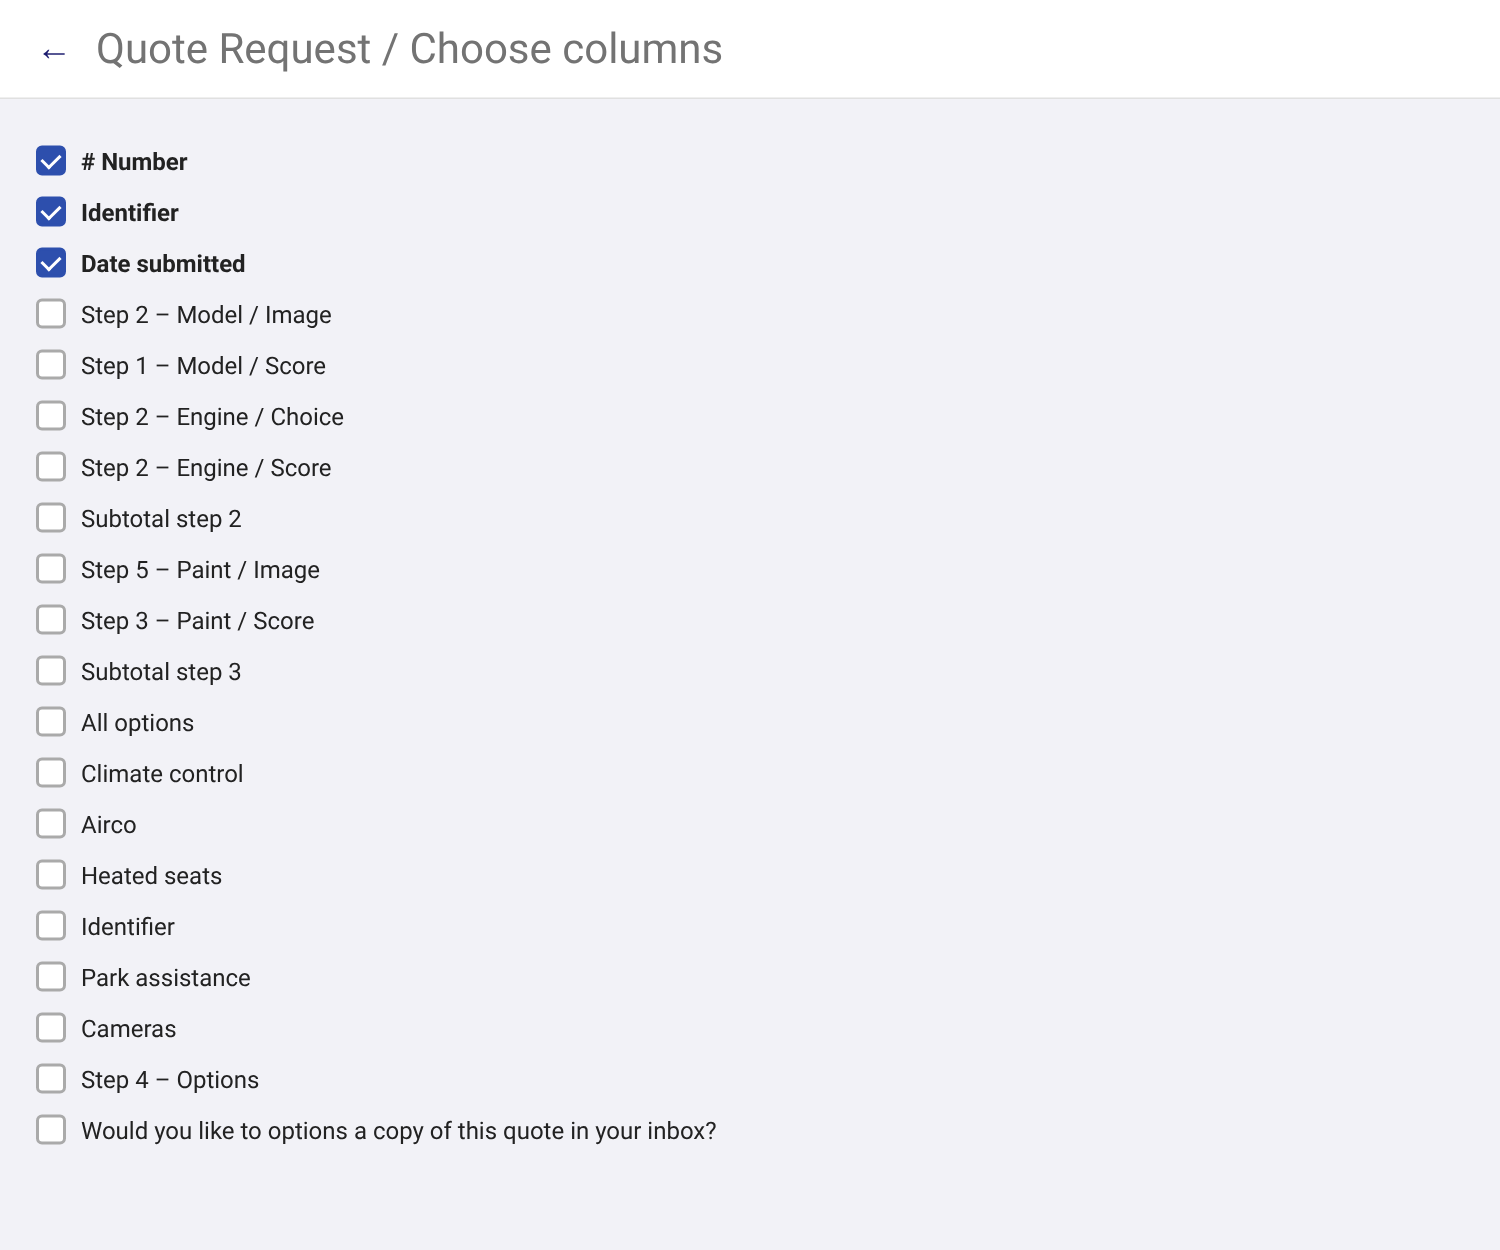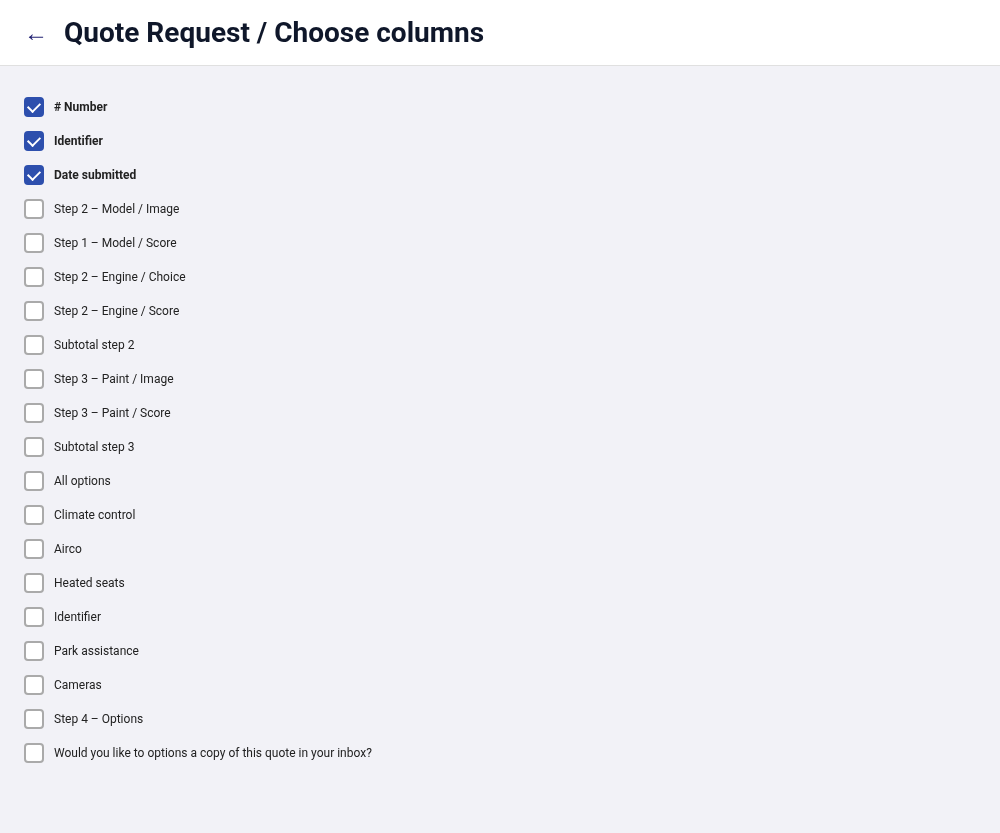--- a/index.html
+++ b/index.html
@@ -29,22 +29,22 @@
       color: #1a1a6e;
       cursor: pointer;
       background: none;
       border: none;
       font-weight: 400;
       line-height: 1;
     }
 
     .header-title {
       font-size: 28px;
-      font-weight: 700;
-      color: #0f172a;
+      font-weight: 400;
+      color: #737373;
     }
 
     .content {
       padding: 24px 24px;
       background: #f2f2f7;
     }
 
     .description {
       font-size: 15px;
       color: #333333;
@@ -90,21 +90,21 @@
       top: 1px;
       width: 6px;
       height: 10px;
       border: 2px solid #ffffff;
       border-top: none;
       border-left: none;
       transform: rotate(45deg);
     }
 
     .checkbox-label {
-      font-size: 12px;
+      font-size: 16px;
       color: #222222;
       cursor: pointer;
     }
 
     .checkbox-label.bold {
       font-weight: 700;
     }
   </style>
 </head>
 <body>
@@ -144,21 +144,21 @@
       <div class="checkbox-item">
         <input type="checkbox" id="cb_step2_engine_score" style="">
         <label for="cb_step2_engine_score" class="checkbox-label">Step 2 – Engine / Score</label>
       </div>
       <div class="checkbox-item">
         <input type="checkbox" id="cb_subtotal_step2" style="">
         <label for="cb_subtotal_step2" class="checkbox-label">Subtotal step 2</label>
       </div>
       <div class="checkbox-item">
         <input type="checkbox" id="cb_step3_paint_image" style="">
-        <label for="cb_step3_paint_image" class="checkbox-label">Step 3 – Paint / Image</label>
+        <label for="cb_step3_paint_image" class="checkbox-label">Step 5 – Paint / Image</label>
       </div>
       <div class="checkbox-item">
         <input type="checkbox" id="cb_step3_paint_score" style="">
         <label for="cb_step3_paint_score" class="checkbox-label">Step 3 – Paint / Score</label>
       </div>
       <div class="checkbox-item">
         <input type="checkbox" id="cb_subtotal_step3" style="">
         <label for="cb_subtotal_step3" class="checkbox-label">Subtotal step 3</label>
       </div>
       <div class="checkbox-item">

